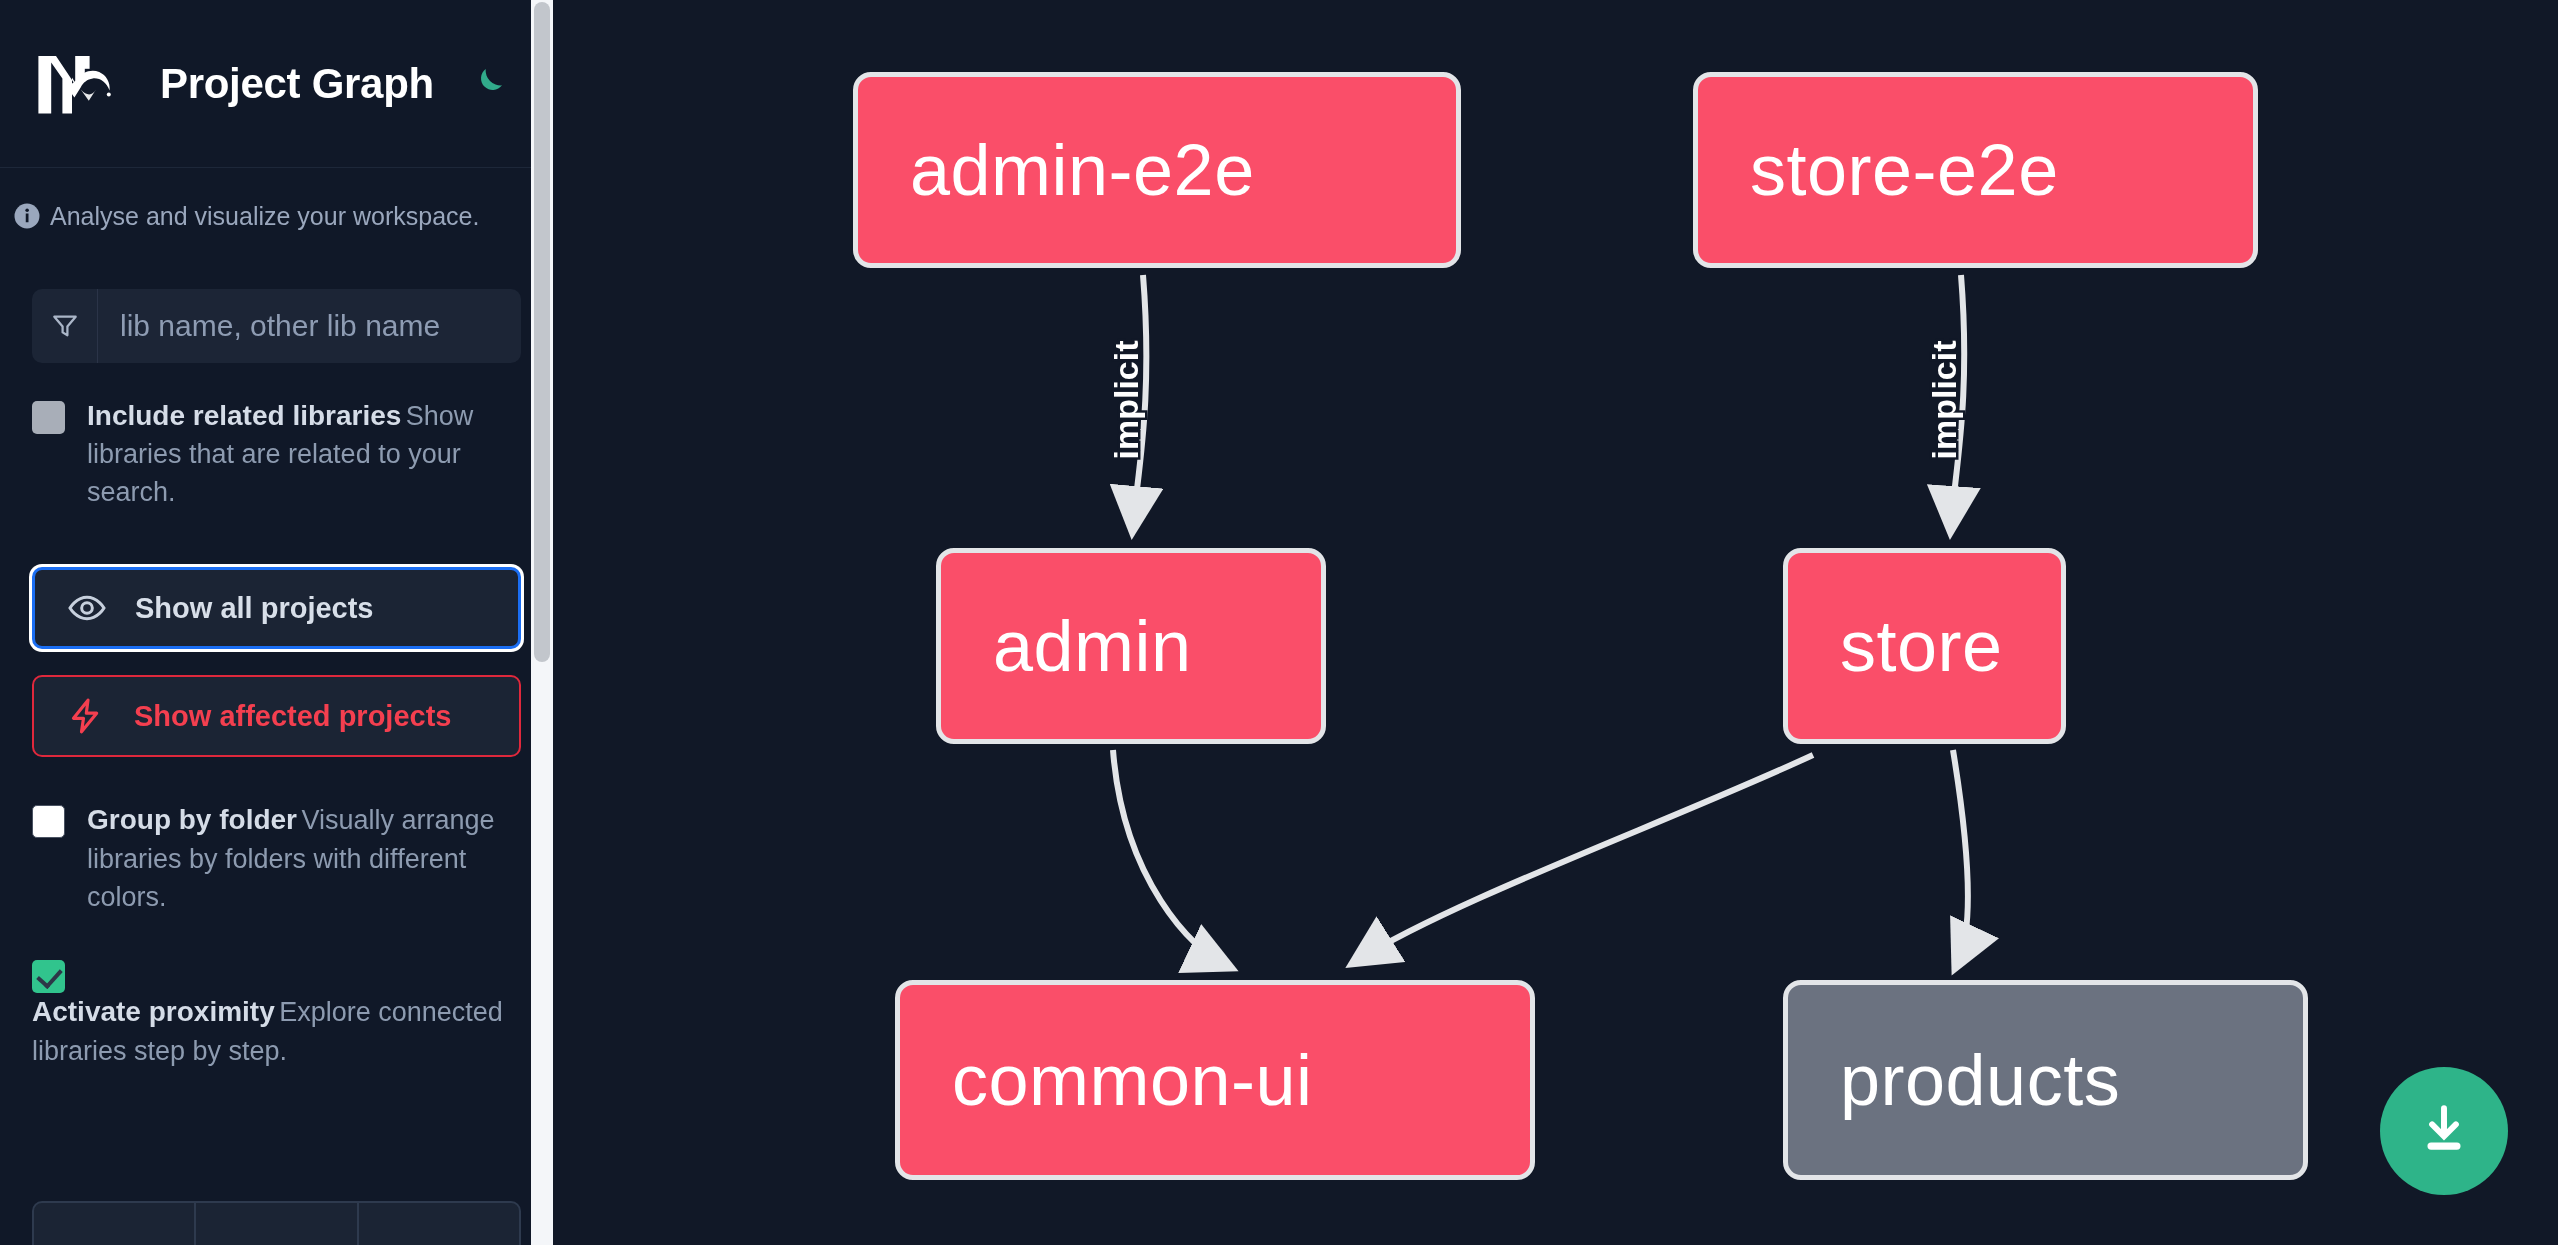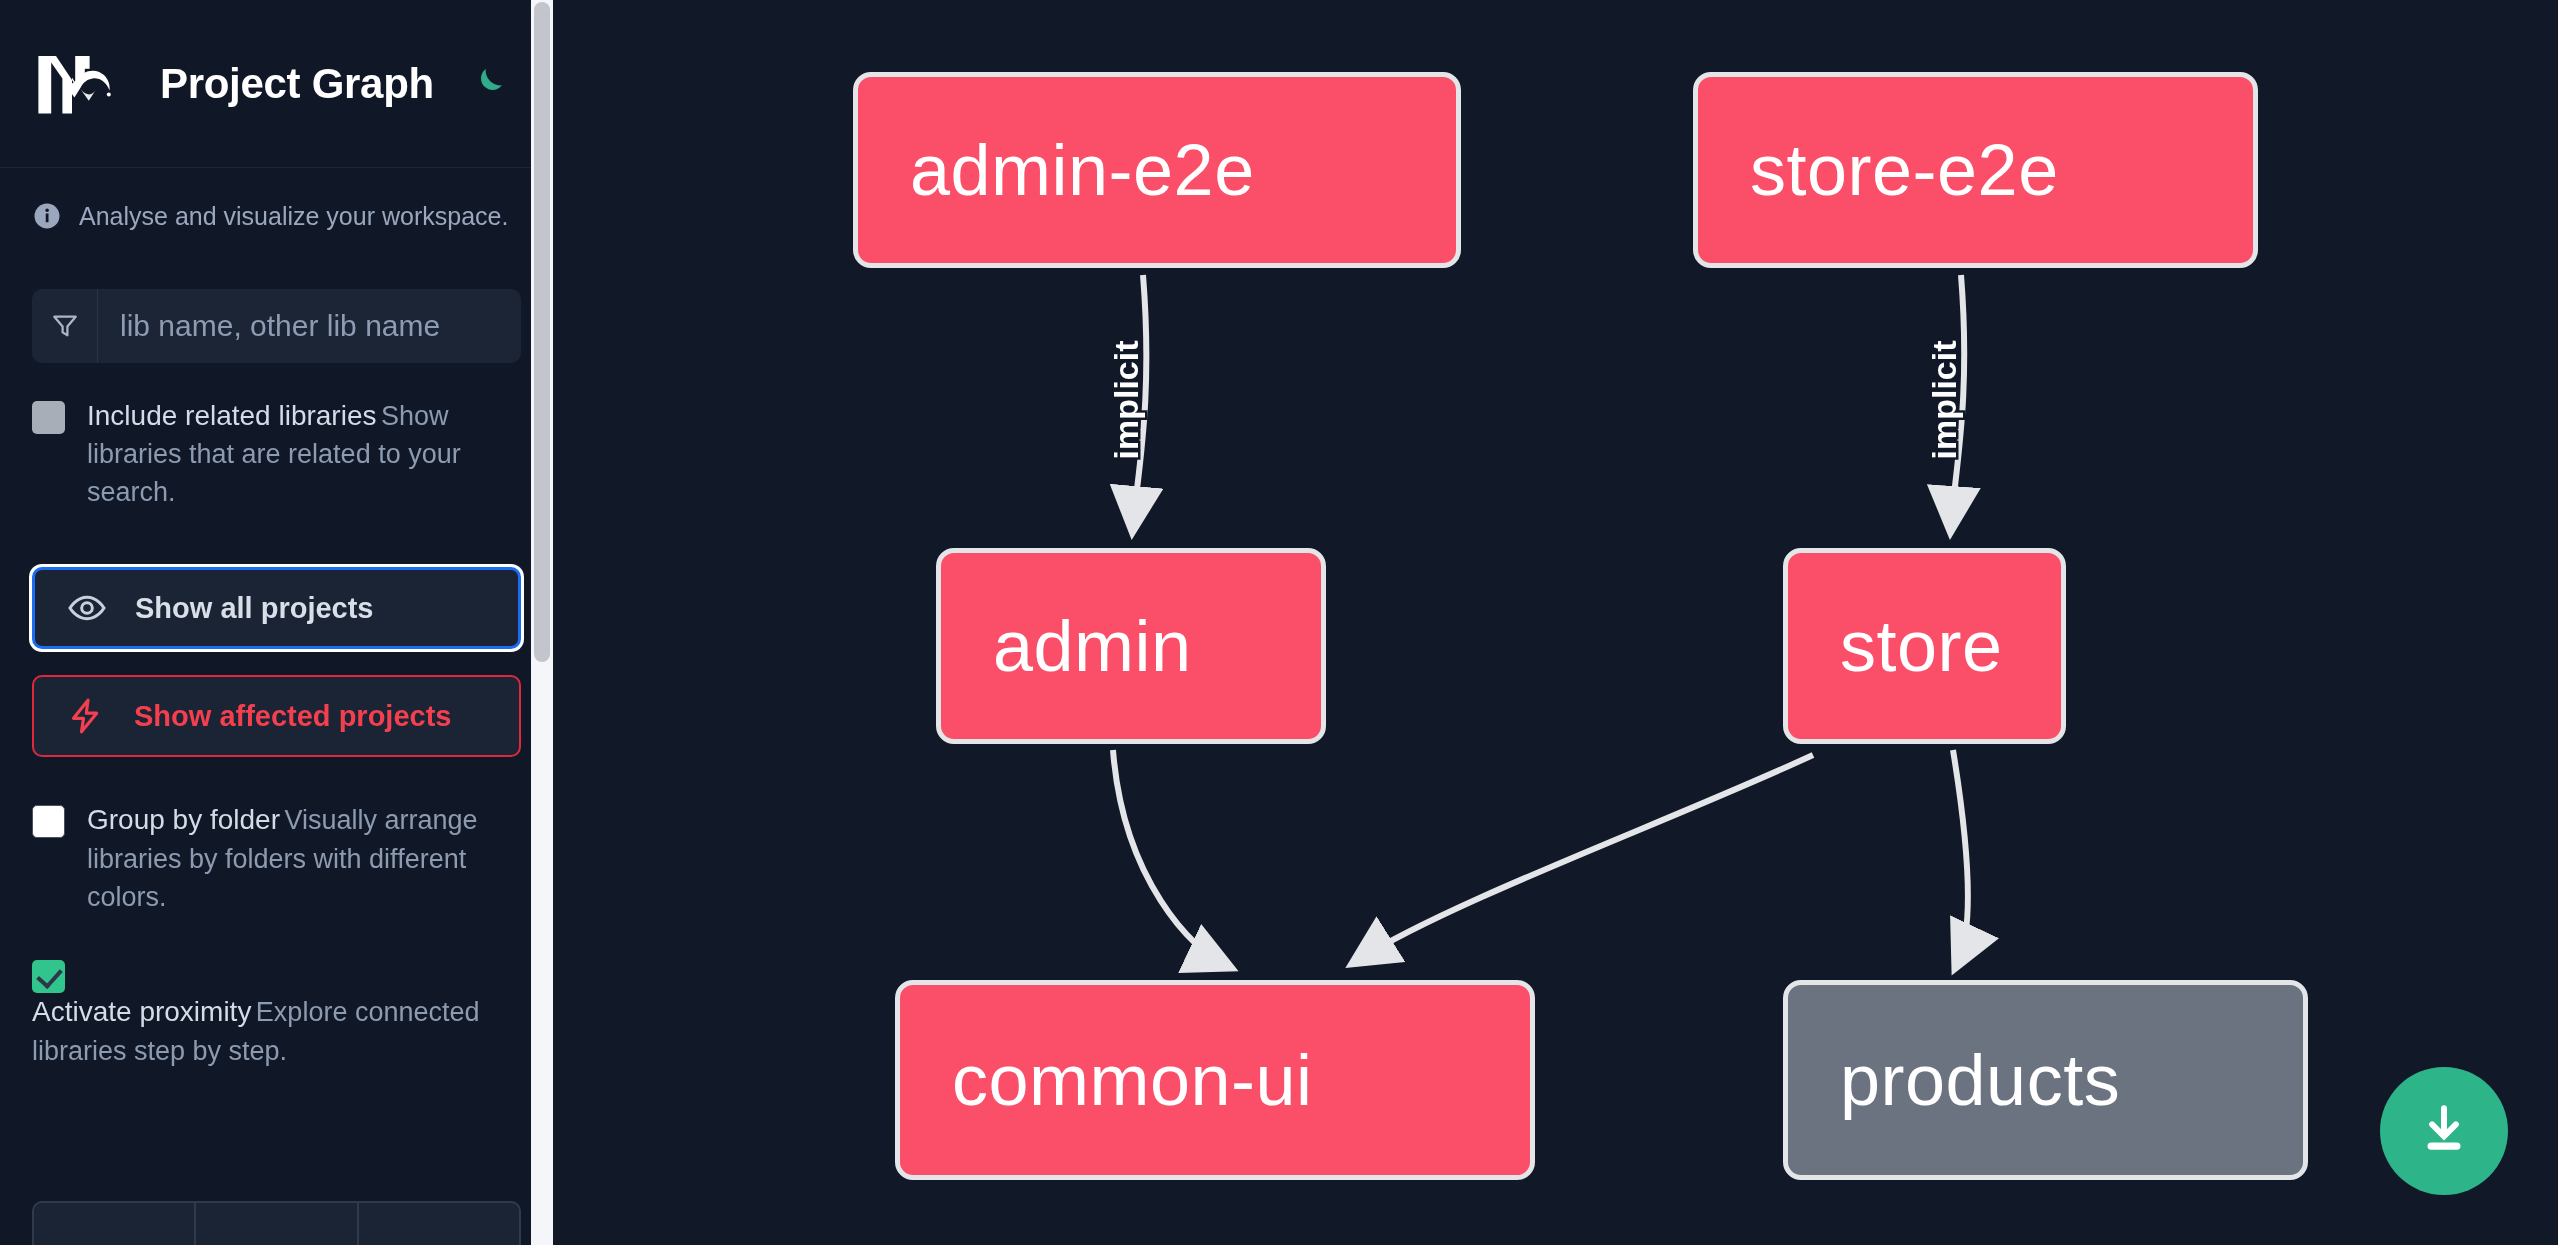--- a/index.html
+++ b/index.html
@@ -36,22 +36,22 @@
   }
   #theme-toggle {
     margin-left: 30px;
     width: 46px; height: 46px;
     display: flex; align-items: center; justify-content: center;
     cursor: pointer;
   }
 
   #info-row {
     display: flex; align-items: center;
-    padding: 32px 32px 0 32px;
-    gap: 17px;
+    padding: 32px 32px 0 12px;
+    gap: 8px;
   }
   #info-row .info-ico { flex: 0 0 30px; width: 30px; height: 30px; }
   #info-text { color: #9aa7bd; font-size: 25px; line-height: 1.3; }
 
   
   #search-wrap {
     margin: 56px 32px 0 32px;
     height: 74px;
     background: #1c2536;
     border-radius: 10px;
@@ -86,21 +86,21 @@
   .cb-box.grey   { background: #a8aeb8; }
   .cb-box.white  { background: #ffffff; border: 1px solid #4a5363; }
   .cb-box.green  { background: #31c48d; }
   .cb-box.green::after {
     content: ""; position: absolute;
     left: 10px; top: 4px; width: 11px; height: 19px;
     border: solid #2d3748; border-width: 0 4px 4px 0;
     transform: rotate(42deg);
   }
   .cb-text { flex: 1 1 auto; }
-  .cb-title { color: #d5dce7; font-size: 28px; font-weight: 400; line-height: 1.25; }
+  .cb-title { color: #d5dce7; font-size: 28px; font-weight: 700; line-height: 1.25; }
   .cb-desc  { color: #8d9bb0; font-size: 27px; line-height: 1.42; margin-top: 6px; }
 
   
   #actions { padding: 0 32px; margin-top: 56px; }
   .act-btn {
     height: 82px; width: 100%;
     border-radius: 10px;
     display: flex; align-items: center;
     padding-left: 30px;
     margin-bottom: 26px;

